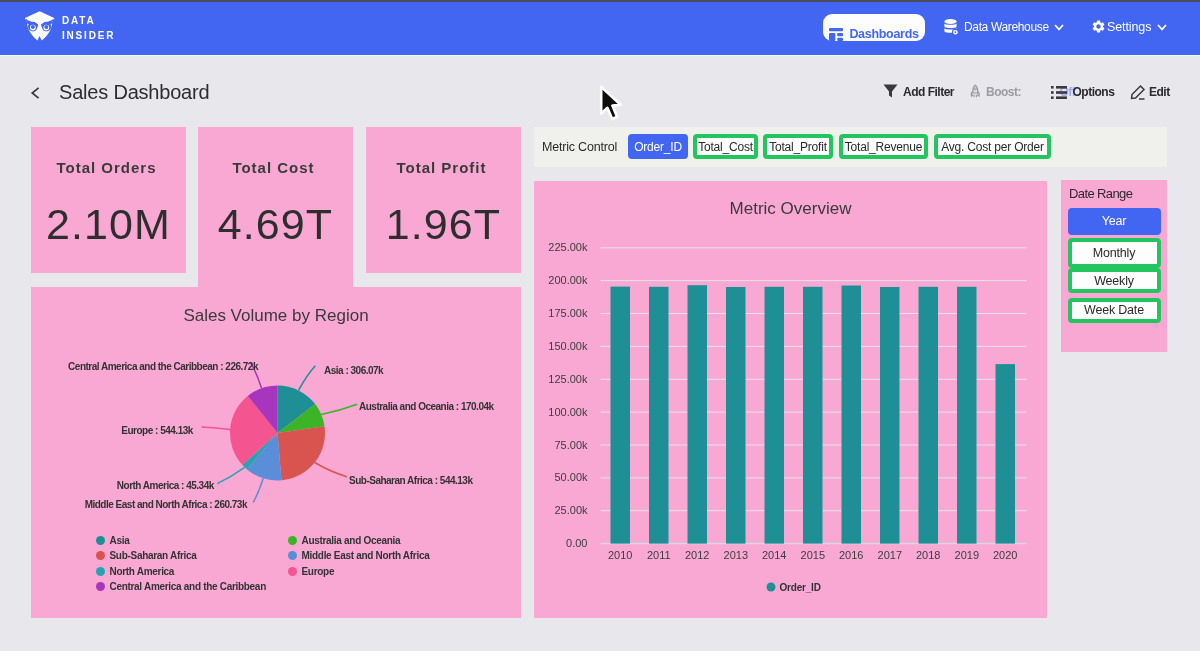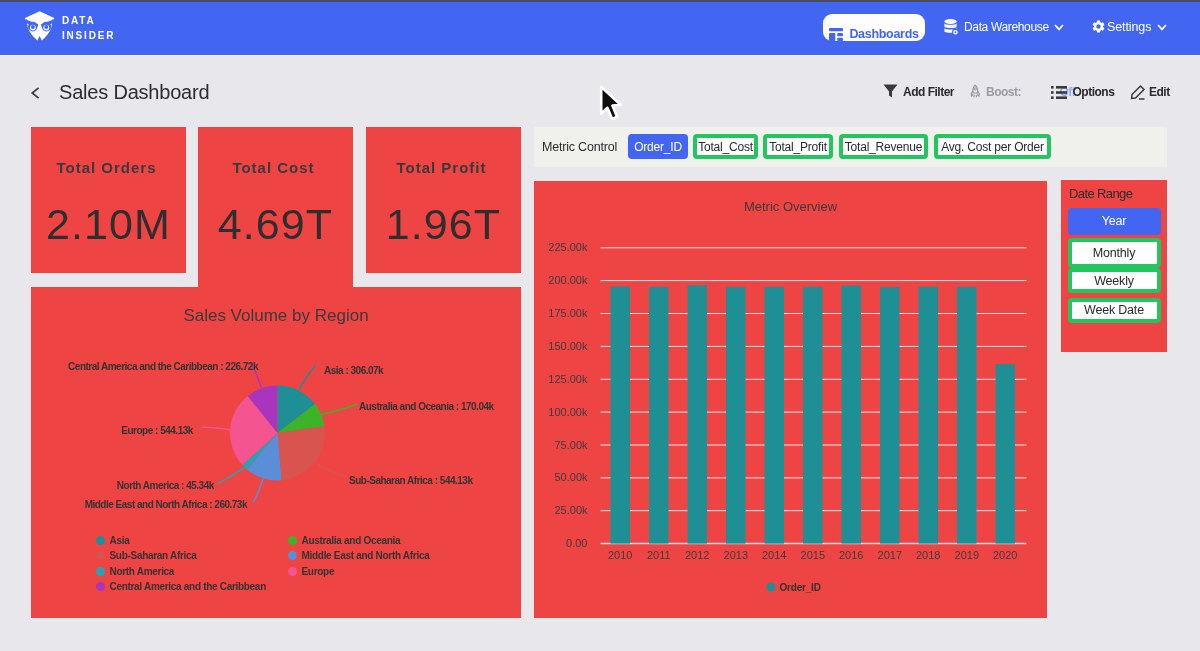--- a/index.html
+++ b/index.html
@@ -1,20 +1,20 @@
 <!DOCTYPE html>
 <html><head>
 <meta charset="utf-8">
 <style>
   * { margin:0; padding:0; box-sizing:border-box; }
   html,body { width:1200px; height:651px; overflow:hidden; }
   body { font-family:"Liberation Sans", sans-serif; }
   #page { position:relative; width:1200px; height:651px; background:#e8e7ec; overflow:hidden; }
   .abs { position:absolute; }
-  .card { position:absolute; background:#ef4444;padding-left:17px; }
+  .card { position:absolute; background:#f9a8d4;padding-left:17px; }
   .btn { position:absolute; background:#fdfdfd; border:4px solid #22c55e; border-radius:4px;
          color:#2b2b2e; font-size:12px; letter-spacing:-0.2px; white-space:nowrap; display:flex; align-items:center; justify-content:center; }
   .bluebtn { background:#4266f2; border:none; color:#fff; }
   .plab { font-size:10px; font-weight:bold; color:#333; white-space:nowrap; letter-spacing:-0.5px; }
   .leg { position:absolute; font-size:10px; font-weight:bold; letter-spacing:-0.3px; color:#333; white-space:nowrap; height:11px; line-height:11px; }
   .leg i { display:inline-block; width:9px; height:9px; border-radius:50%; margin-right:5px; vertical-align:-1px; }
 </style>
 </head>
 <body>
 <div id="page">
@@ -159,21 +159,21 @@
   <div class="abs" style="left:534px;top:127px;width:633px;height:40px;background:#f0f0ed;">
     <div style="position:absolute;left:8px;top:13px;font-size:12.5px;letter-spacing:-0.2px;color:#2b2b2e;">Metric Control</div>
     <div class="btn bluebtn" style="left:94px;top:7px;width:60px;height:25px;">Order_ID</div>
     <div class="btn" style="left:159px;top:7px;width:65px;height:25px;">Total_Cost</div>
     <div class="btn" style="left:229px;top:7px;width:70px;height:25px;">Total_Profit</div>
     <div class="btn" style="left:305px;top:7px;width:89px;height:25px;">Total_Revenue</div>
     <div class="btn" style="left:400px;top:7px;width:117px;height:25px;">Avg. Cost per Order</div>
   </div>
 
   <div class="card" id="barcard" style="left:534px;top:181px;width:513px;height:437px;">
-    <div style="position:absolute;left:0;width:513px;top:18px;text-align:center;font-size:13px;color:#3a3a3a;">Metric Overview</div>
+    <div style="position:absolute;left:0;width:513px;top:18px;text-align:center;font-size:17px;color:#3a3a3a;">Metric Overview</div>
     <svg style="position:absolute;left:0;top:0;" width="513" height="437" viewBox="0 0 513 437">
       <line x1="66.5" y1="66.8" x2="492.5" y2="66.8" stroke="#e4e4e8" stroke-width="1"></line>
       <text x="53.5" y="70.3" text-anchor="end" font-size="11" fill="#3d3d3d">225.00k</text>
       <line x1="66.5" y1="99.6" x2="492.5" y2="99.6" stroke="#e4e4e8" stroke-width="1"></line>
       <text x="53.5" y="103.1" text-anchor="end" font-size="11" fill="#3d3d3d">200.00k</text>
       <line x1="66.5" y1="132.5" x2="492.5" y2="132.5" stroke="#e4e4e8" stroke-width="1"></line>
       <text x="53.5" y="136.0" text-anchor="end" font-size="11" fill="#3d3d3d">175.00k</text>
       <line x1="66.5" y1="165.4" x2="492.5" y2="165.4" stroke="#e4e4e8" stroke-width="1"></line>
       <text x="53.5" y="168.9" text-anchor="end" font-size="11" fill="#3d3d3d">150.00k</text>
       <line x1="66.5" y1="198.3" x2="492.5" y2="198.3" stroke="#e4e4e8" stroke-width="1"></line>

